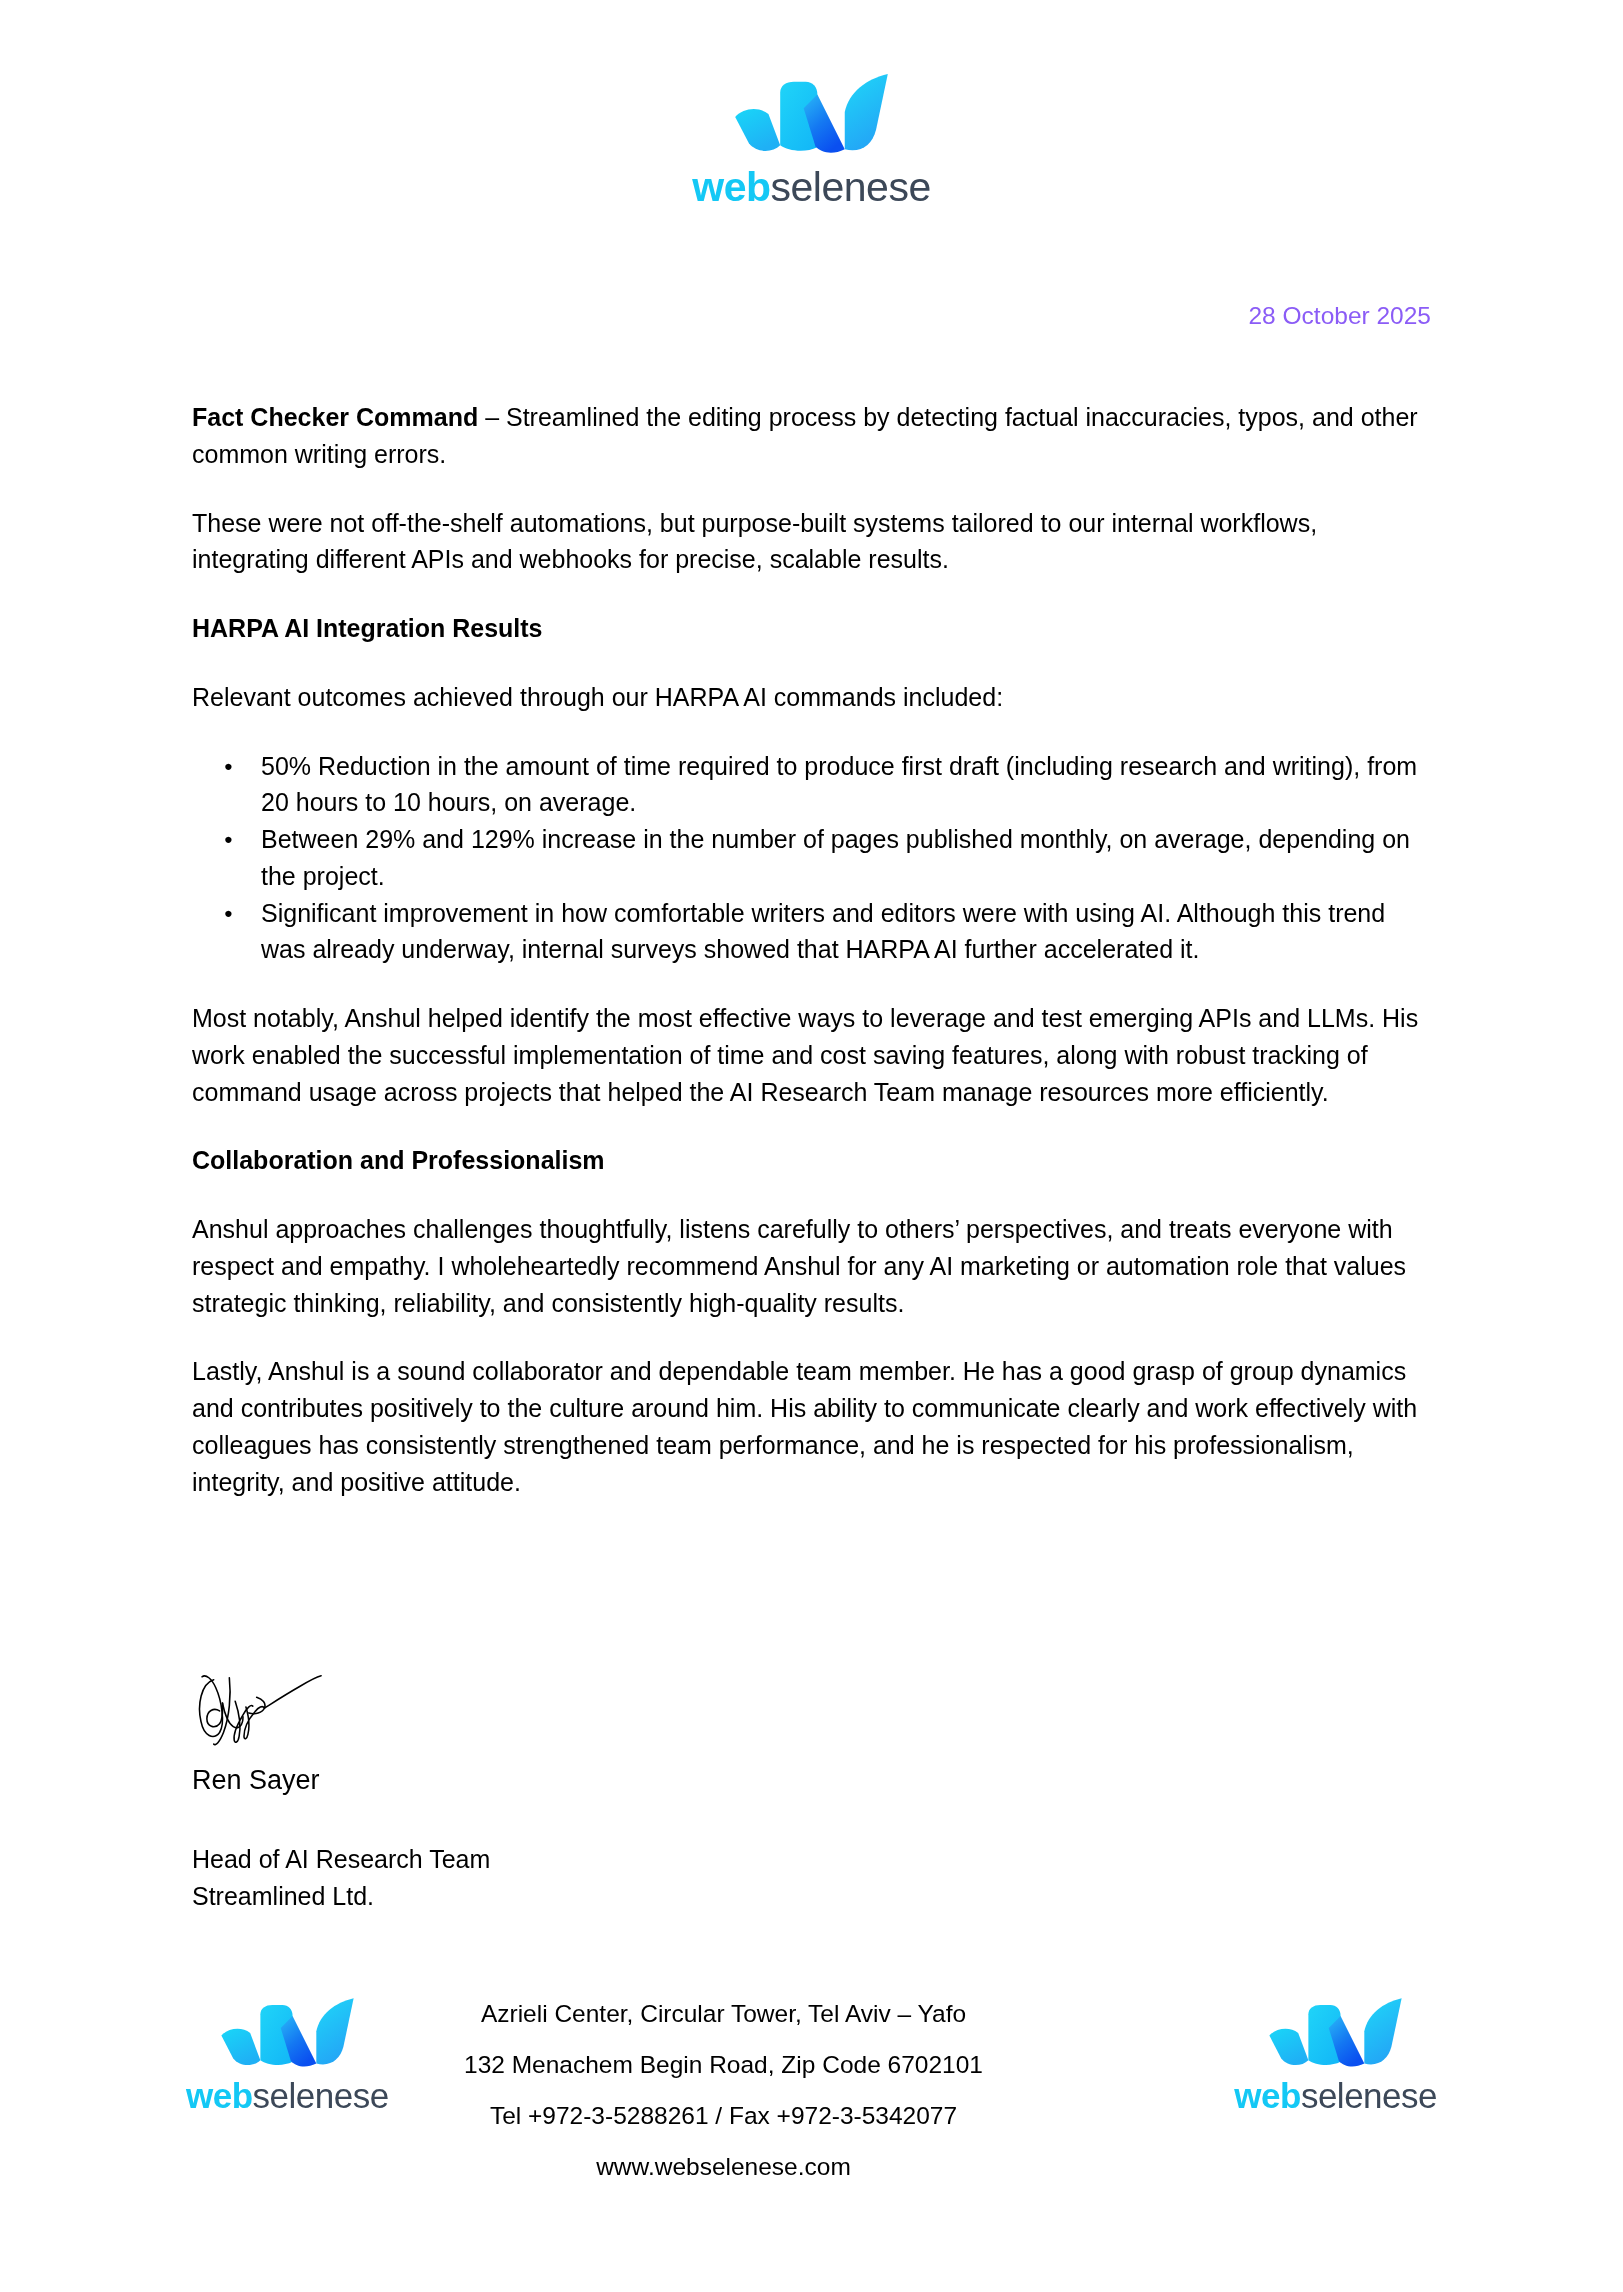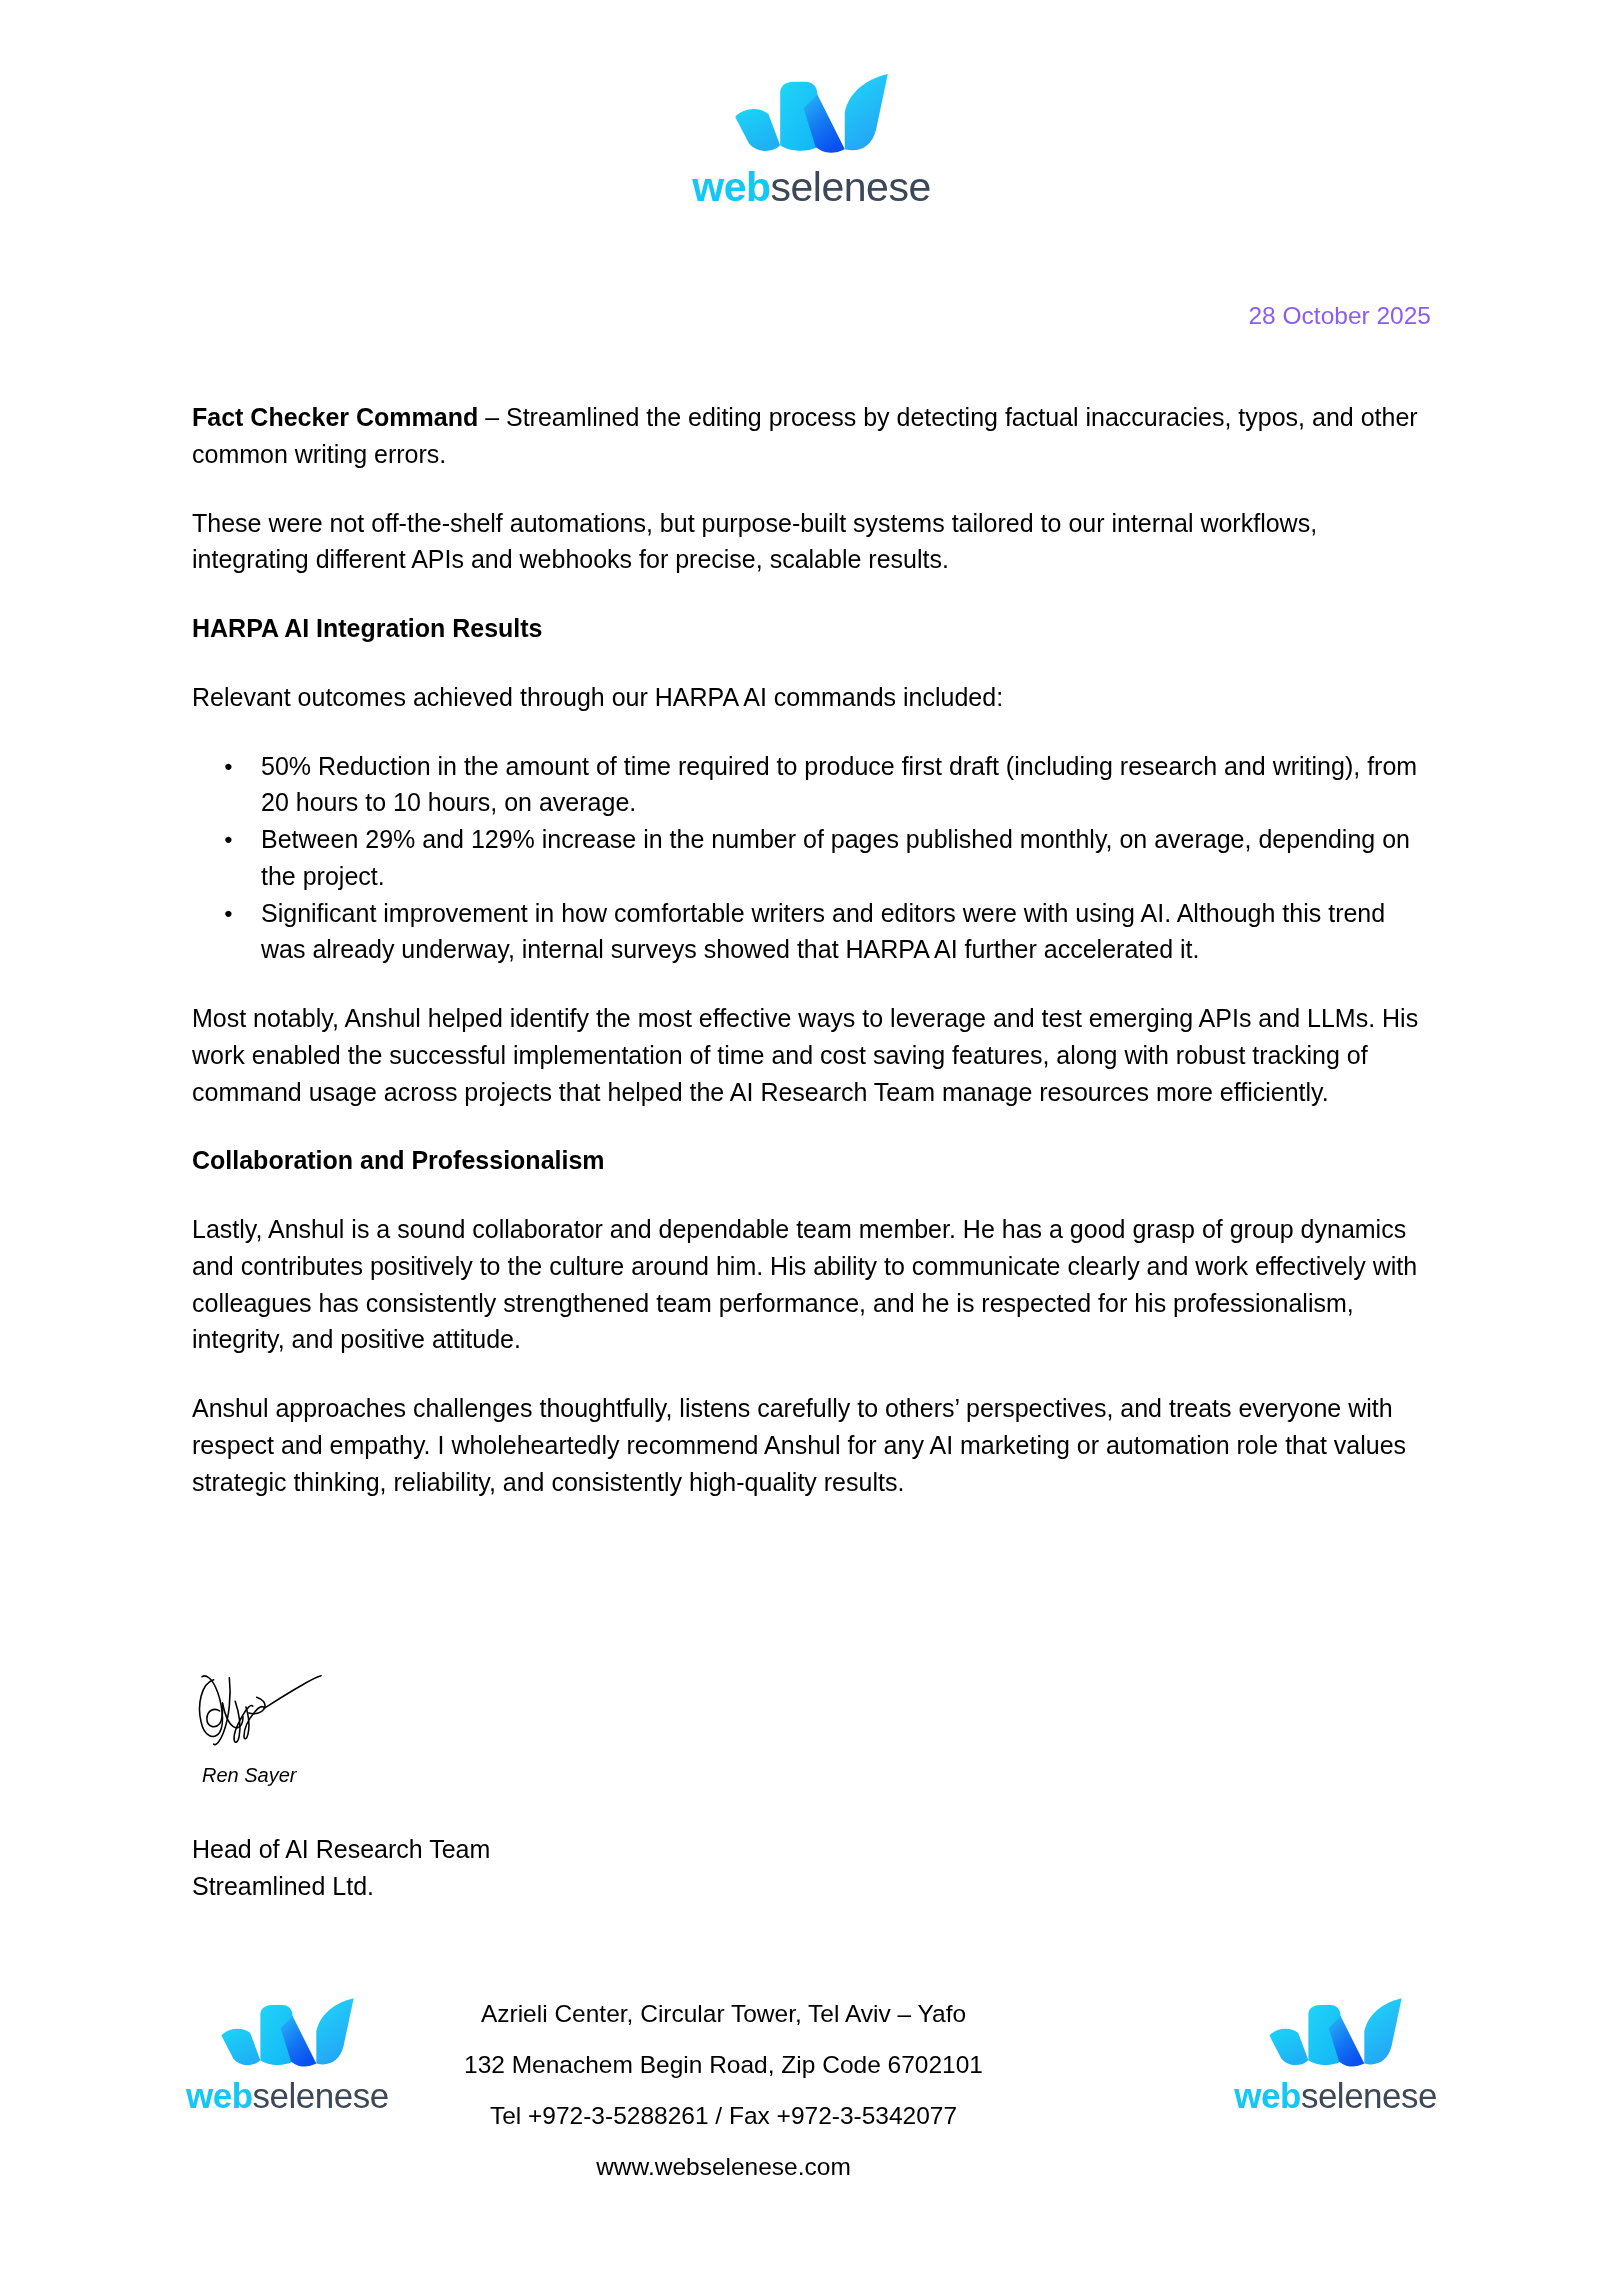--- a/index.html
+++ b/index.html
@@ -104,24 +104,23 @@
 
   
   .sig-block {
     position: absolute;
     top: 1668px;
     left: 192px;
     width: 686px;
   }
   .sig-img { display: block; margin-bottom: 9.8px; }
   .sig-name {
-    font-size: 20px;
-    line-height: 1.47;
-    margin: 0 0 41px 10px;
-    font-style: italic;
+    font-size: 27px;
+    line-height: 1.47;
+    margin: 0 0 41px 0;
   }
   .sig-role {
     font-size: 25px;
     line-height: 1.47;
     margin: 0;
   }
 
   
   .footer {
     position: absolute;
@@ -216,23 +215,23 @@
     <ul class="bullets">
       <li>50% Reduction in the amount of time required to produce first draft (including research and writing), from 20 hours to 10 hours, on average.</li>
       <li>Between 29% and 129% increase in the number of pages published monthly, on average, depending on the project.</li>
       <li>Significant improvement in how comfortable writers and editors were with using AI. Although this trend was already underway, internal surveys showed that HARPA AI further accelerated it.</li>
     </ul>
 
     <p class="para">Most notably, Anshul helped identify the most effective ways to leverage and test emerging APIs and LLMs. His work enabled the successful implementation of time and cost saving features, along with robust tracking of command usage across projects that helped the AI Research Team manage resources more efficiently.</p>
 
     <p class="para heading">Collaboration and Professionalism</p>
 
+    <p class="para">Anshul approaches challenges thoughtfully, listens carefully to others’ perspectives, and treats everyone with respect and empathy. I wholeheartedly recommend Anshul for any AI marketing or automation role that values strategic thinking, reliability, and consistently high-quality results.</p>
+
     <p class="para">Lastly, Anshul is a sound collaborator and dependable team member. He has a good grasp of group dynamics and contributes positively to the culture around him. His ability to communicate clearly and work effectively with colleagues has consistently strengthened team performance, and he is respected for his professionalism, integrity, and positive attitude.</p>
-
-    <p class="para">Anshul approaches challenges thoughtfully, listens carefully to others’ perspectives, and treats everyone with respect and empathy. I wholeheartedly recommend Anshul for any AI marketing or automation role that values strategic thinking, reliability, and consistently high-quality results.</p>
   </div>
 
   <div class="sig-block">
     <svg class="sig-img" width="186" height="83" viewBox="0 0 190 85">
       <g fill="none" stroke="#000" stroke-width="1.6" stroke-linecap="round" stroke-linejoin="round">
         <path d="M22 12 C 9 16, 5 38, 9 55 C 12 70, 22 74, 28 66 C 34 57, 30 33, 24 20 C 20 11, 14 6, 10 9"></path>
         <path d="M28 44 C 22 40, 15 44, 15 52 C 15 60, 23 63, 28 57 C 32 52, 31 42, 31 36"></path>
         <path d="M31 36 C 33 46, 36 56, 42 60 C 48 64, 52 58, 52 50"></path>
         <path d="M38 10 C 40 28, 38 50, 32 66 C 28 76, 24 80, 22 78"></path>
         <path d="M44 34 C 48 46, 50 60, 48 70 C 47 76, 44 78, 43 74 C 42 68, 46 58, 52 48 C 56 41, 60 37, 62 39"></path>

